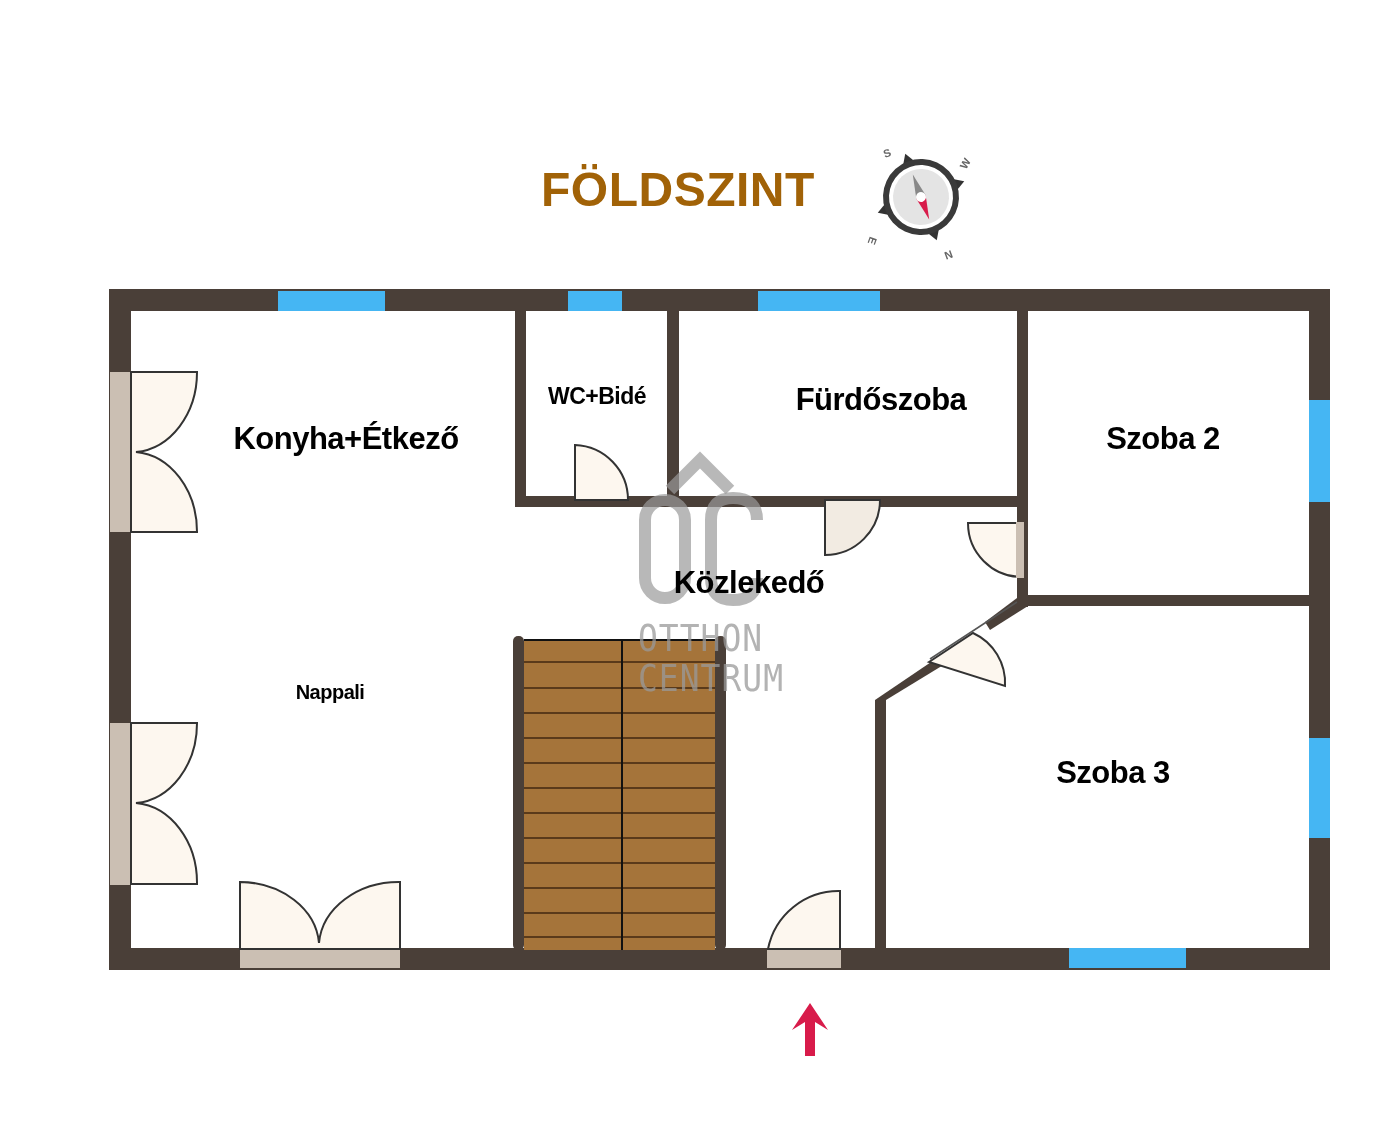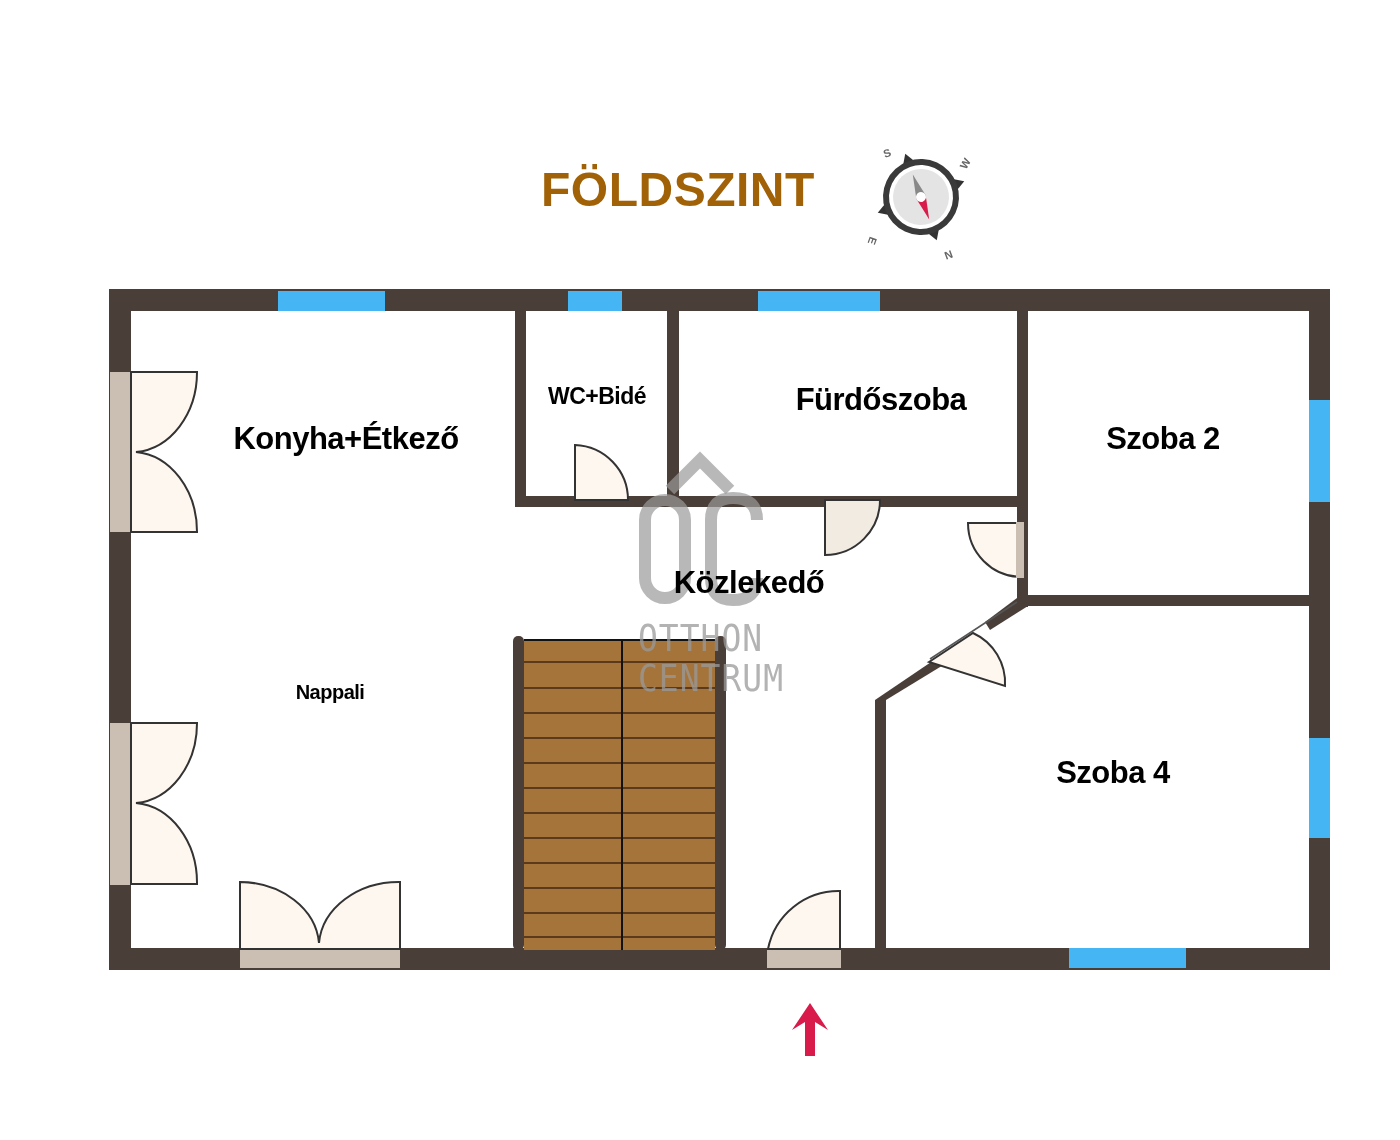--- a/index.html
+++ b/index.html
@@ -126,16 +126,16 @@
 </svg>
 
 <div class="title">FÖLDSZINT</div>
 
 <div class="room-label" style="left:346px; top:439px; font-size:31px;">Konyha+Étkező</div>
 <div class="room-label" style="left:597px; top:396px; font-size:23px;">WC+Bidé</div>
 <div class="room-label" style="left:857px; top:400px; font-size:31px;margin-left:24px;">Fürdőszoba</div>
 <div class="room-label" style="left:1163px; top:439px; font-size:31px;">Szoba 2</div>
 <div class="room-label" style="left:749px; top:583px; font-size:31px;">Közlekedő</div>
 <div class="room-label" style="left:330px; top:692px; font-size:20px;text-align:right;">Nappali</div>
-<div class="room-label" style="left:1113px; top:773px; font-size:31px;">Szoba 4</div>
+<div class="room-label" style="left:1113px; top:773px; font-size:31px;">Szoba 3</div>
 
 <div class="wm-text" style="left:638px; top:620px;">OTTHON</div>
 <div class="wm-text" style="left:638px; top:660px;">CENTRUM</div>
 
 </body></html>

